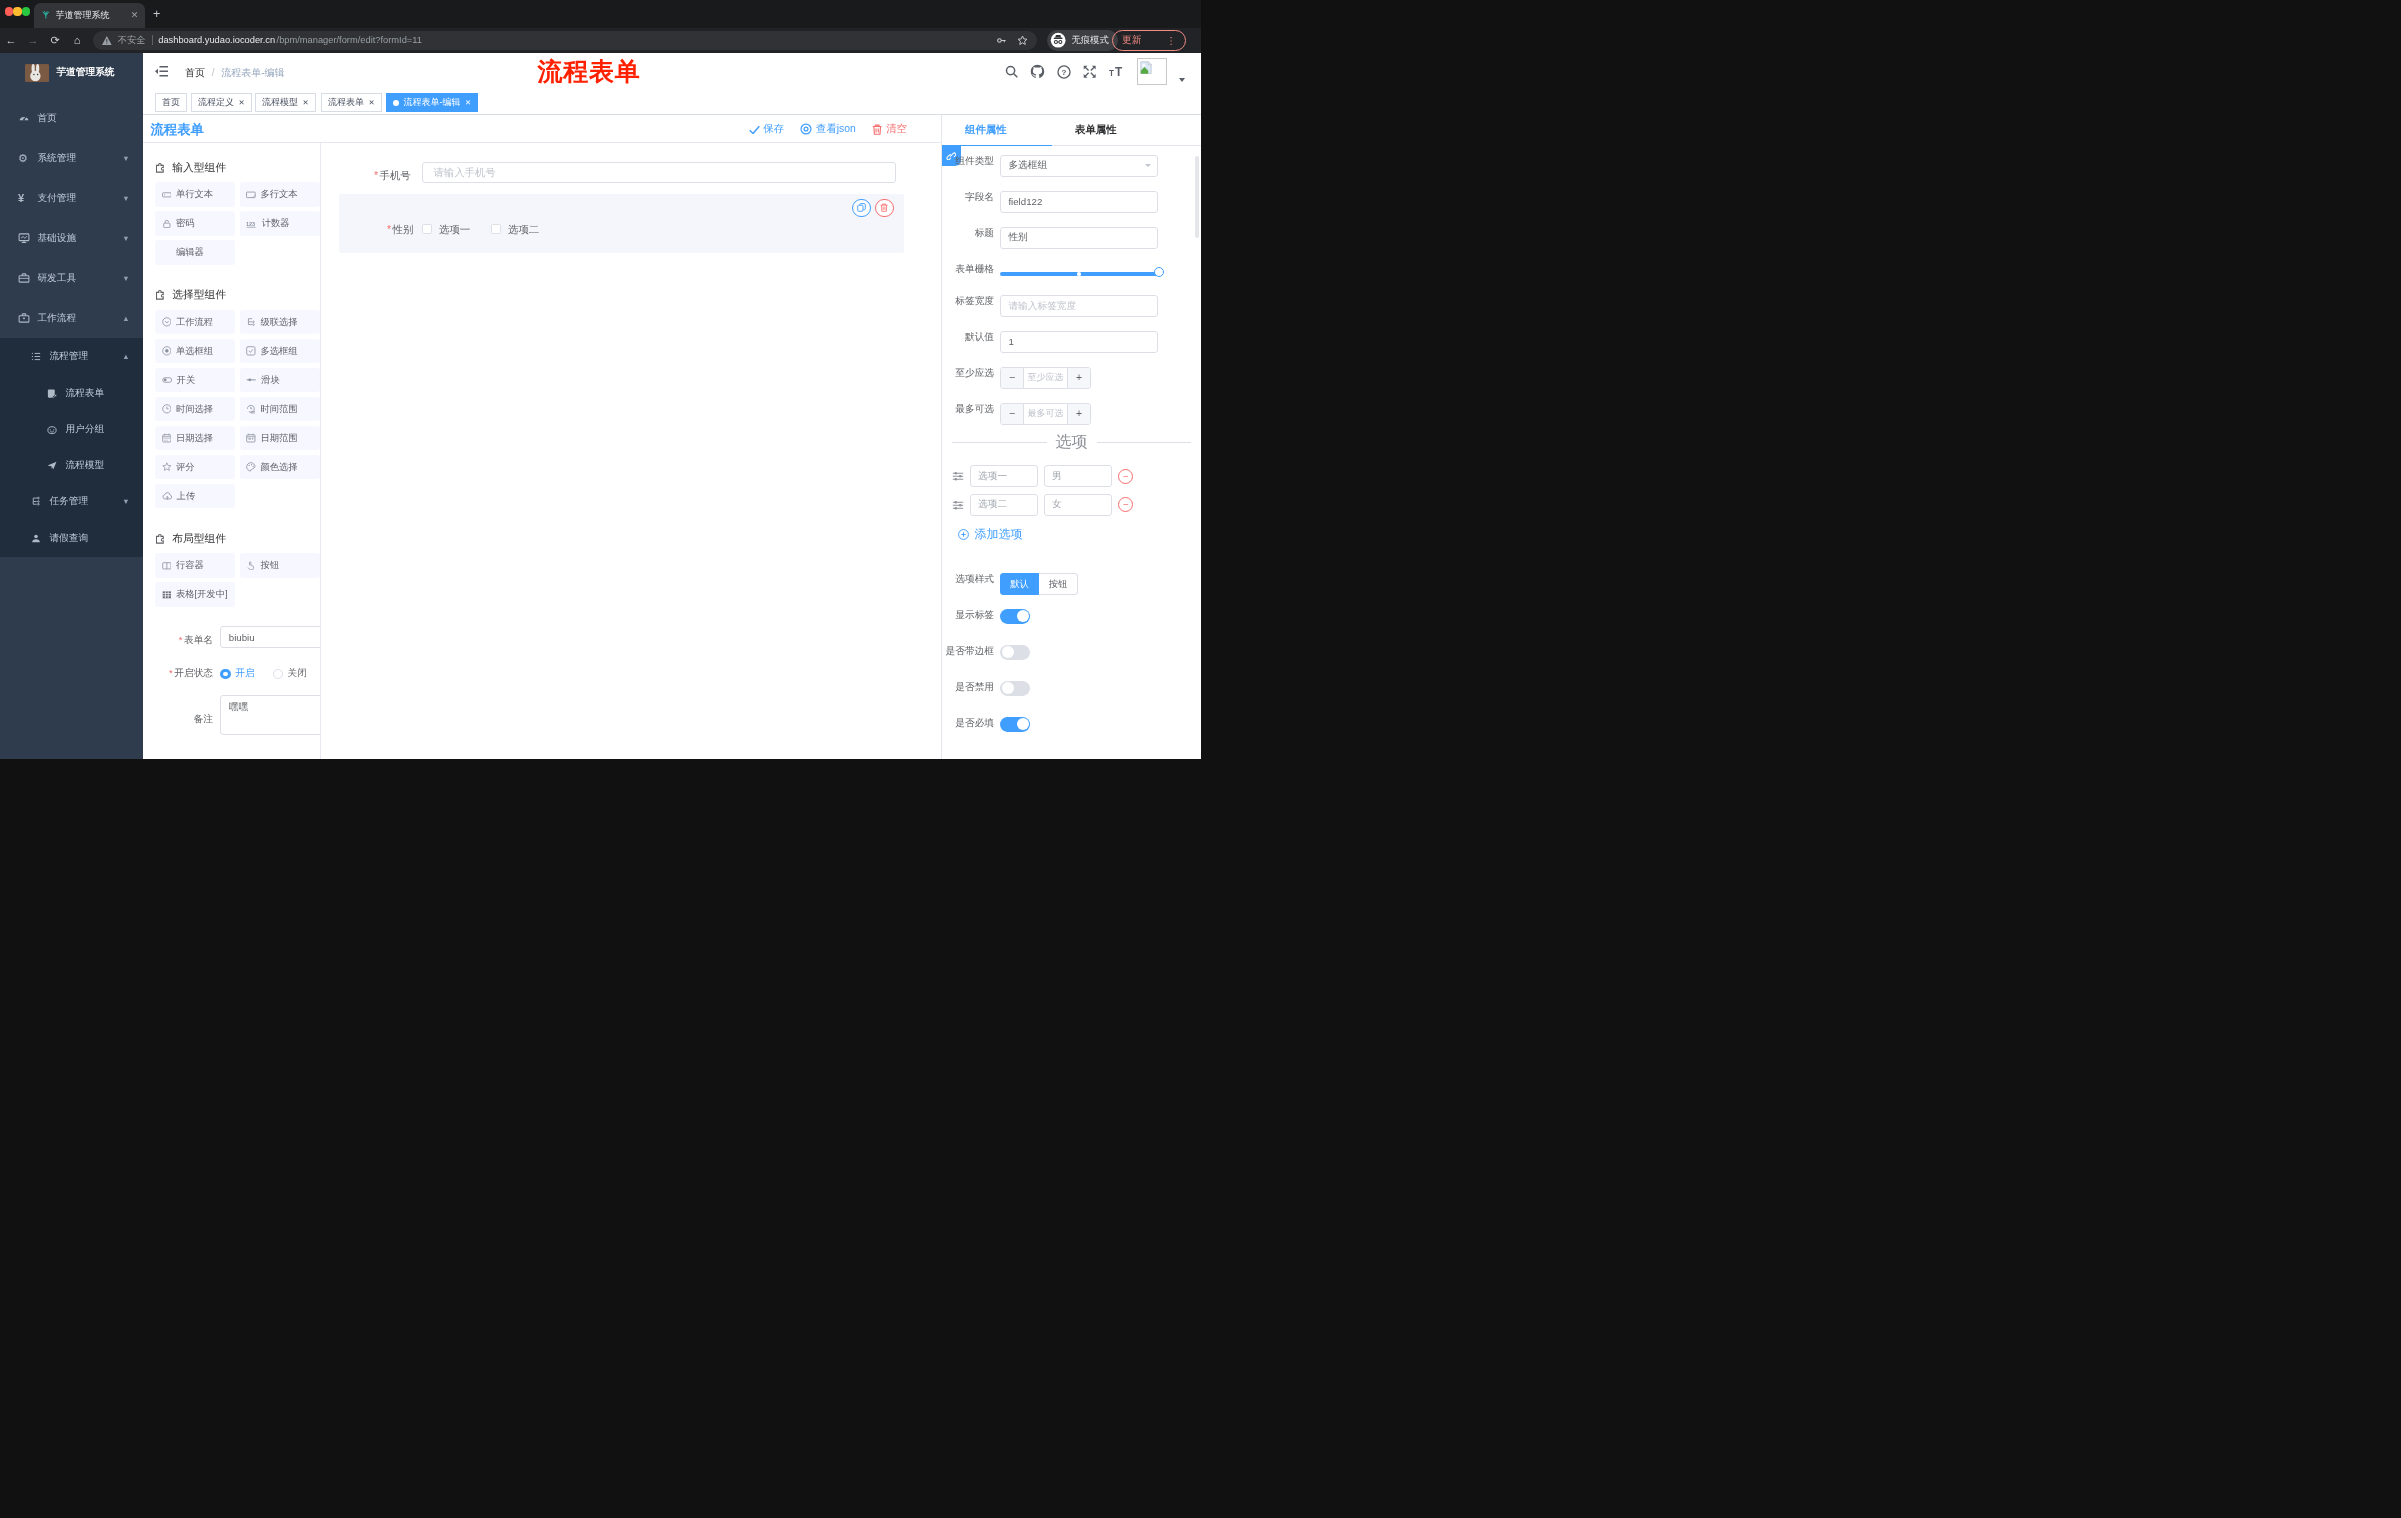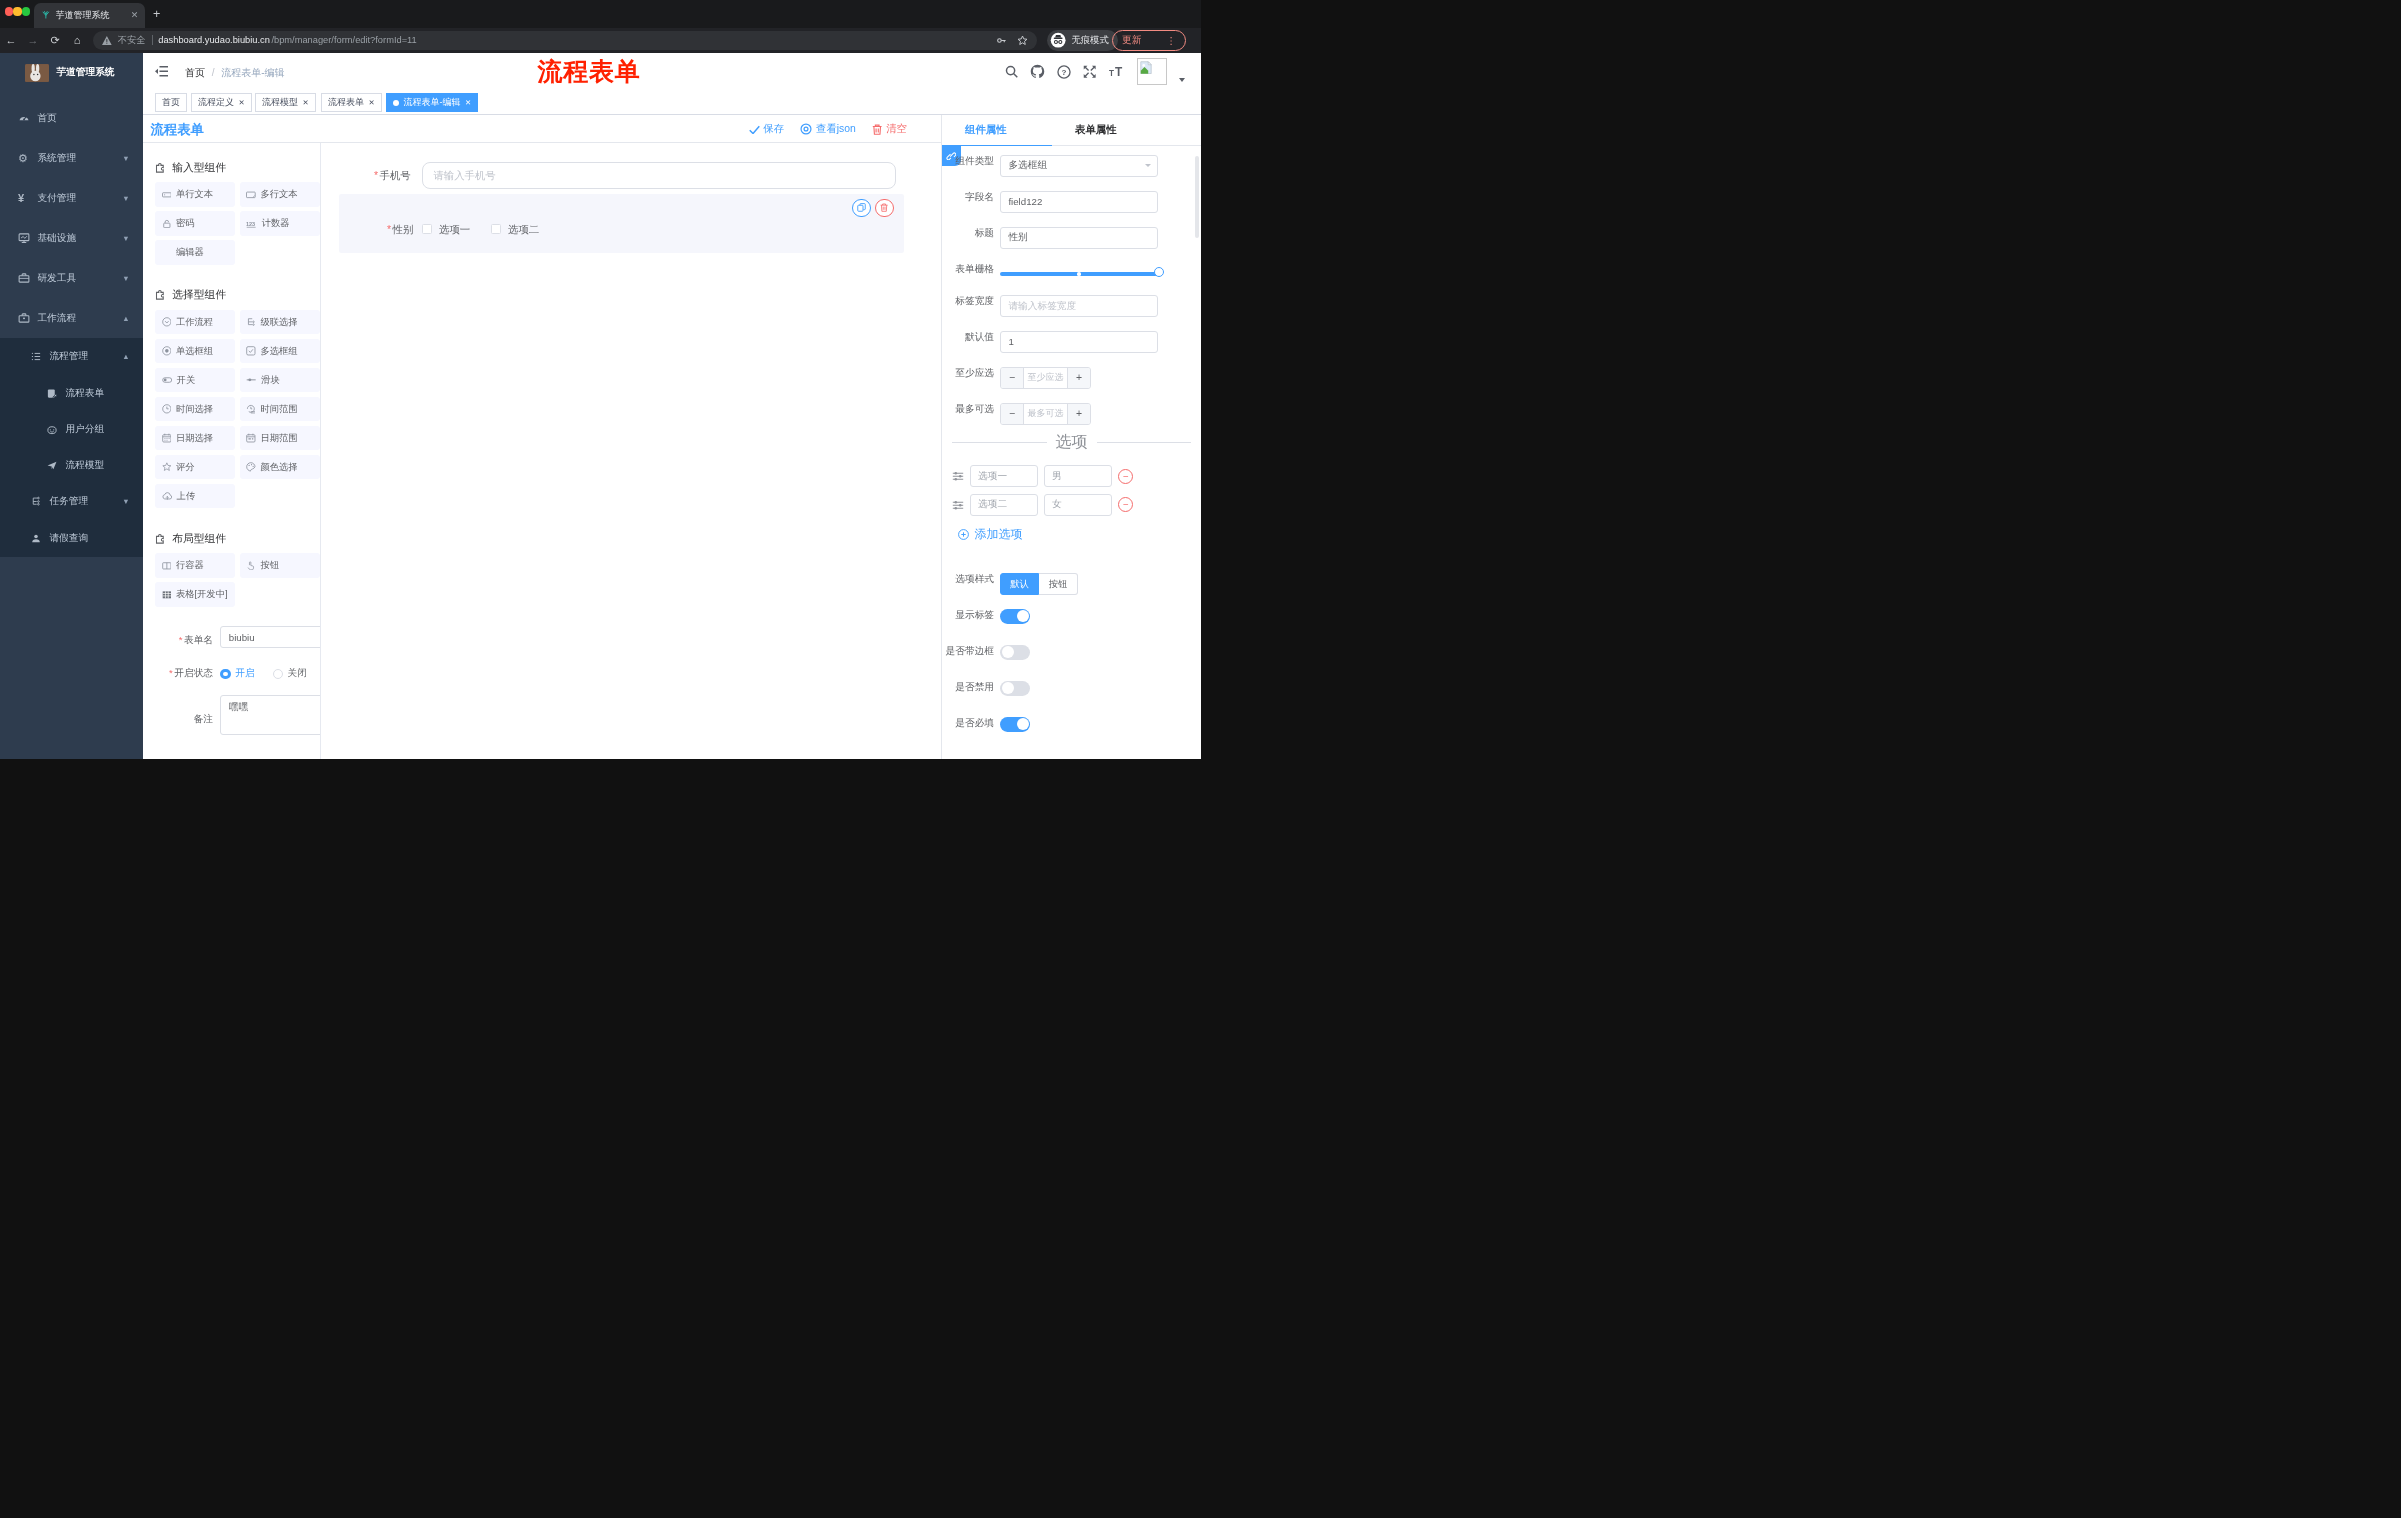--- a/index.html
+++ b/index.html
@@ -82,21 +82,21 @@
   .mctl{margin-left:7.4px;}
   .tin{width:111px;height:22px;border:0.7px solid #dcdfe6;border-radius:3px;font-size:9.7px;color:#606266;padding:0 7.4px;outline:none;background:#fff;}
   textarea.tin{height:40px;padding-top:4.5px;resize:none;}
   .radio{display:flex;align-items:center;gap:4.5px;font-size:9.7px;color:#606266;}
   .rdot{width:10.4px;height:10.4px;border-radius:50%;border:0.7px solid #dcdfe6;background:#fff;}
   .rdot.on{border:3px solid #409eff;}
 
   
   .canvas{position:absolute;left:336px;top:143px;width:605px;bottom:0;background:#fff;}
   .fieldlabel{font-size:10.4px;color:#606266;}
-  .phinput{position:absolute;left:86px;top:19.3px;width:474px;height:27px;border:0.7px solid #dcdfe6;border-radius:8px;font-size:10.4px;color:#606266;padding:0 10.4px;outline:none;}
+  .phinput{position:absolute;left:86px;top:19.3px;width:474px;height:21px;border:0.7px solid #dcdfe6;border-radius:3px;font-size:10.4px;color:#606266;padding:0 10.4px;outline:none;}
   .phinput::placeholder{color:#c0c4cc;}
   .selblock{position:absolute;left:3px;top:51px;width:565px;height:59px;background:#f5f6fc;border-radius:2.2px;}
   .circ{position:absolute;width:18.6px;height:18.6px;border-radius:50%;background:#fff;display:flex;align-items:center;justify-content:center;cursor:pointer;}
   .circ.copy{border:0.7px solid #409eff;}
   .circ.del{border:0.7px solid #f56c6c;}
   .cb{width:10.4px;height:10.4px;border:0.7px solid #dcdfe6;border-radius:1.5px;background:#fff;}
   .cbl{font-size:10.4px;color:#606266;}
 
   
   .panel{position:absolute;left:941px;top:115px;right:0;bottom:0;background:#fff;border-left:0.7px solid #e4e7ed;}
@@ -172,21 +172,21 @@
       <span class="navic">⟳</span>
       <span class="navic">⌂</span>
       <div class="urlpill">
         <svg width="9.7" height="9" viewBox="0 0 14 13">
             <path d="M7 0 L14 13 H0 Z" fill="#9aa0a6"></path>
             <rect x="6.3" y="4.5" width="1.4" height="4" fill="#303236"></rect>
             <rect x="6.3" y="9.6" width="1.4" height="1.5" fill="#303236"></rect>
           </svg>
         <span class="sec-label">不安全</span>
         <span class="url-div"></span>
-        <span class="url-domain">dashboard.yudao.biubiu.cn</span>
+        <span class="url-domain">dashboard.yudao.iocoder.cn</span>
           <span class="url-path" style="margin-left:-4.5px">/bpm/manager/form/edit?formId=11</span>
         <span class="pill-right">
           <svg width="11" height="11" viewBox="0 0 16 16">
               <g fill="none" stroke="#c7cace" stroke-width="1.6">
                 <circle cx="5" cy="8" r="2.6"></circle>
                 <path d="M7.6 8 H14 M12 8 V10.6"></path>
               </g>
             </svg>
           <svg width="11" height="11" viewBox="0 0 16 16">
               <path d="M8 1.5 L9.9 5.7 14.5 6.2 11 9.2 12 13.8 8 11.4 4 13.8 5 9.2 1.5 6.2 6.1 5.7 Z" fill="none" stroke="#c7cace" stroke-width="1.4"></path>

